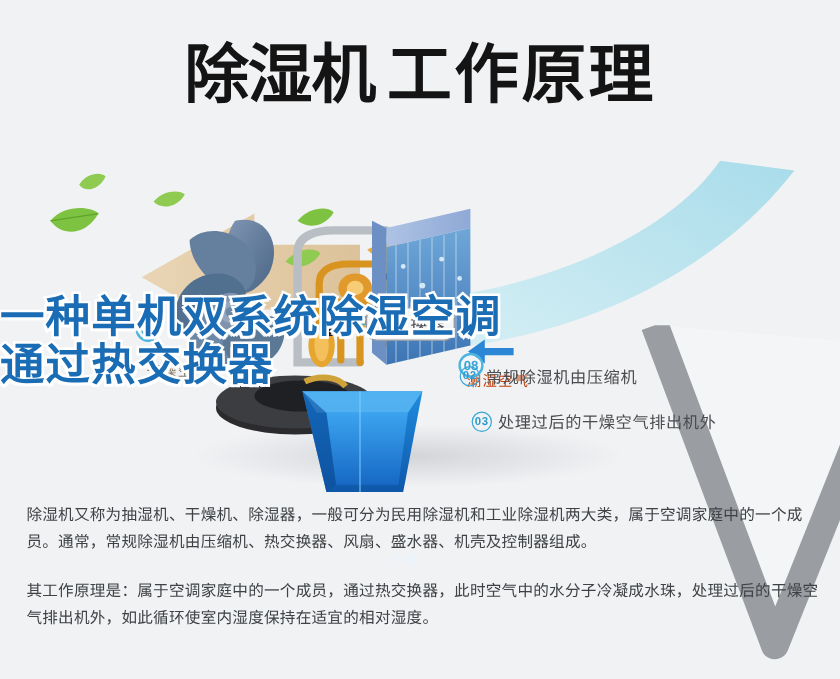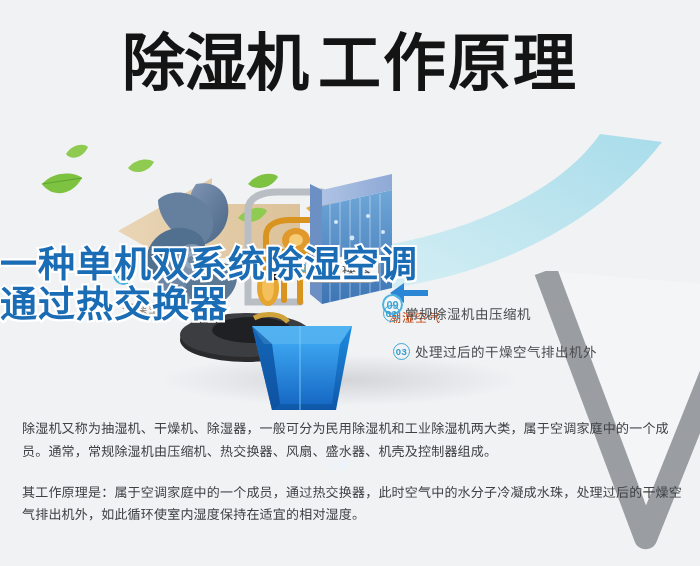--- a/index.html
+++ b/index.html
@@ -24,21 +24,21 @@
     position: absolute;
     left: 0;
     top: 18px;
     width: 700px;
     height: 90px;
     display: flex;
     align-items: center;
     justify-content: center;
   }
   .title-text {
-    font-size: 63px;
+    font-size: 54px;
     line-height: 1;
     color: #141414;
     letter-spacing: 1px;
     white-space: nowrap;
     font-weight: 700;
   }
   .title-part-a {
     font-weight: 600;
     letter-spacing: -1px;
   }
@@ -331,21 +331,21 @@
         <polygon points="300,214 300,298" fill="none" stroke="#7fd0ff" stroke-width="1.2" opacity="0.7"></polygon>
       </g>
     </svg>
 
     <div class="lbl lbl-dry">干燥空气</div>
     <div class="lbl lbl-humid">潮湿空气</div>
     <div class="lbl lbl-tank">水箱</div>
 
     <div class="badge badge-03a">03</div>
     <div class="badge badge-02">02</div>
-    <div class="badge badge-01">09</div>
+    <div class="badge badge-01">08</div>
 
     <div class="callout">热交换器</div>
     <svg class="callout-tail" width="24" height="18" viewBox="0 0 24 18" style="position:absolute;left:329px;top:159px;">
       <path d="M4 0 L 10 16 L 16 1" fill="#f4f5f7" stroke="#9a9ea3" stroke-width="1.4" stroke-linejoin="round"></path>
     </svg>
   </div>
 
   <div class="overlay-title">
     <div class="overlay-line">一种单机双系统除湿空调</div>
     <div class="overlay-line">通过热交换器</div>

